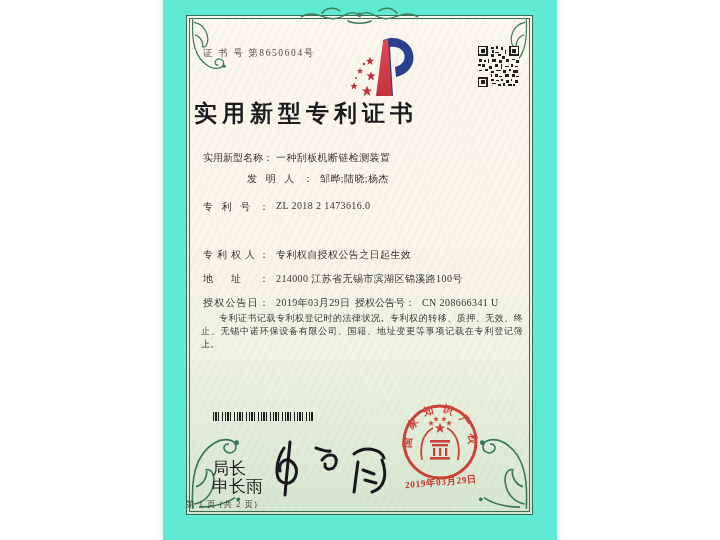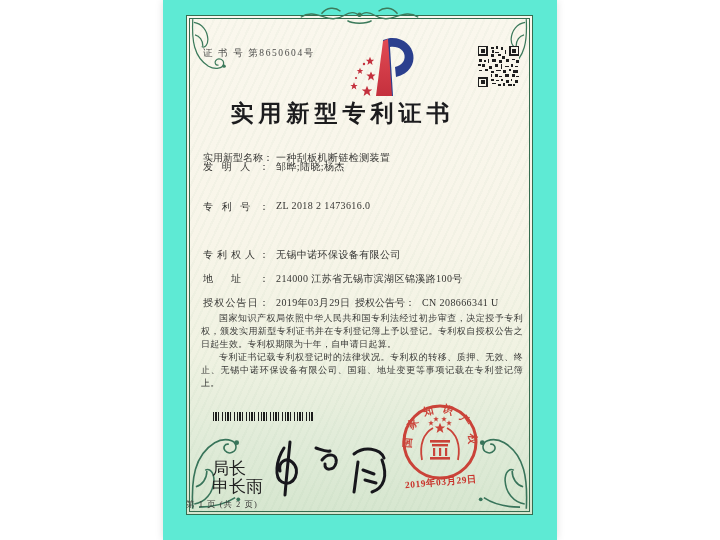--- a/index.html
+++ b/index.html
@@ -23,21 +23,21 @@
     position:absolute;inset:2px;border:1px solid #356d50;
     background:repeating-linear-gradient(115deg,rgba(110,160,120,.045) 0 2px,transparent 2px 7px);
   }
   .cert-no{
     position:absolute;left:40px;top:47px;font-size:9.5px;color:#4a4a48;
     letter-spacing:1.6px;z-index:3;
   }
   .logo{position:absolute;left:177px;top:34px;z-index:3;}
   .qr{position:absolute;left:315px;top:46px;width:41px;height:41px;z-index:3;}
   .title{
-    position:absolute;left:6px;top:98px;width:347px;text-align:center;
+    position:absolute;left:31px;top:98px;width:347px;
     font-size:23px;font-weight:bold;color:#1c1c1e;letter-spacing:5px;z-index:3;
   }
   .field-row{position:absolute;left:40px;font-size:10px;color:#343432;z-index:3;white-space:nowrap;}
   .field-label{
     display:inline-block;width:66px;text-align:justify;text-align-last:justify;
     color:#343432;vertical-align:top;
   }
   .field-value{margin-left:7px;letter-spacing:.4px;}
   .grant-pair{position:absolute;font-size:10px;color:#343432;z-index:3;white-space:nowrap;}
   .paras{
@@ -199,42 +199,41 @@
       <rect x="21" y="27" width="3" height="1"></rect>
         <rect x="25" y="27" width="1" height="1"></rect>
     </g>
   </svg>
 
   <div class="title">实用新型专利证书</div>
 
   <div class="field-row" style="top:151px;">
     <span class="field-label">实用新型名称：</span><span class="field-value">一种刮板机断链检测装置</span>
   </div>
-  <div class="field-row" style="top:160px;">
+  <div class="field-row" style="top:172px;margin-left:44px;">
     <span class="field-label">发明人：</span><span class="field-value">邹晔;陆晓;杨杰</span>
   </div>
   <div class="field-row" style="top:200px;">
     <span class="field-label">专利号：</span><span class="field-value">ZL 2018 2 1473616.0</span>
   </div>
   <div class="field-row" style="top:248px;">
-    <span class="field-label">专利权人：</span><span class="field-value">无锡中诺环保设备有限公司</span>
+    <span class="field-label">专利权人：</span><span class="field-value">专利权自授权公告之日起生效</span>
   </div>
   <div class="field-row" style="top:272px;">
     <span class="field-label">地址：</span><span class="field-value">214000 江苏省无锡市滨湖区锦溪路100号</span>
   </div>
 
   <div class="grant-pair" style="left:40px;top:296px;">
     <span class="field-label">授权公告日：</span><span class="field-value">2019年03月29日</span>
   </div>
   <div class="grant-pair" style="left:192px;top:296px;">
     <span>授权公告号：</span><span class="field-value">CN 208666341 U</span>
   </div>
 
   <div class="paras">
-    <p>国家知识产权局依照中华人民共和国专利法经过初步审查，决定授予专利权，颁发实用新型专利证书并在专利登记簿上予以登记。专利权自授权公告之日起生效。专利权期限为十年，自申请日起算。</p>
     <p>专利证书记载专利权登记时的法律状况。专利权的转移、质押、无效、终止、无锡中诺环保设备有限公司、国籍、地址变更等事项记载在专利登记簿上。</p>
   </div>
 
   <div class="barcode"></div>
 
   <div class="signer">
     <div>局长</div>
     <div>申长雨</div>
   </div>
 

